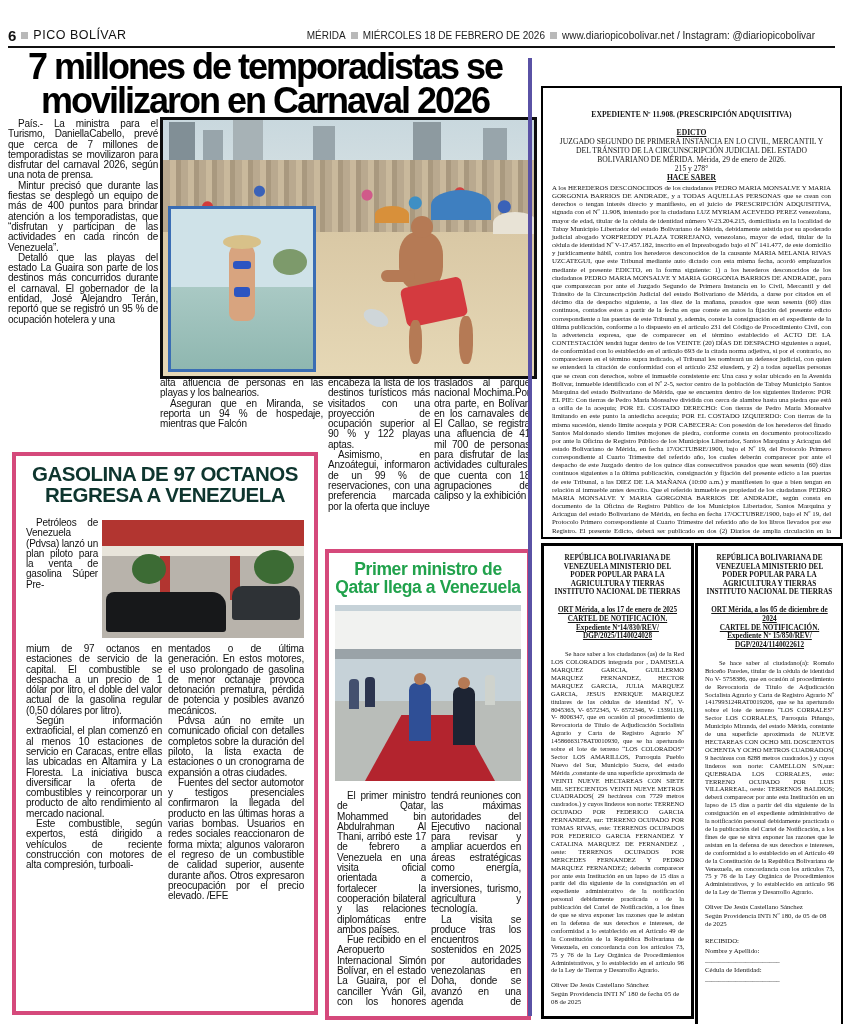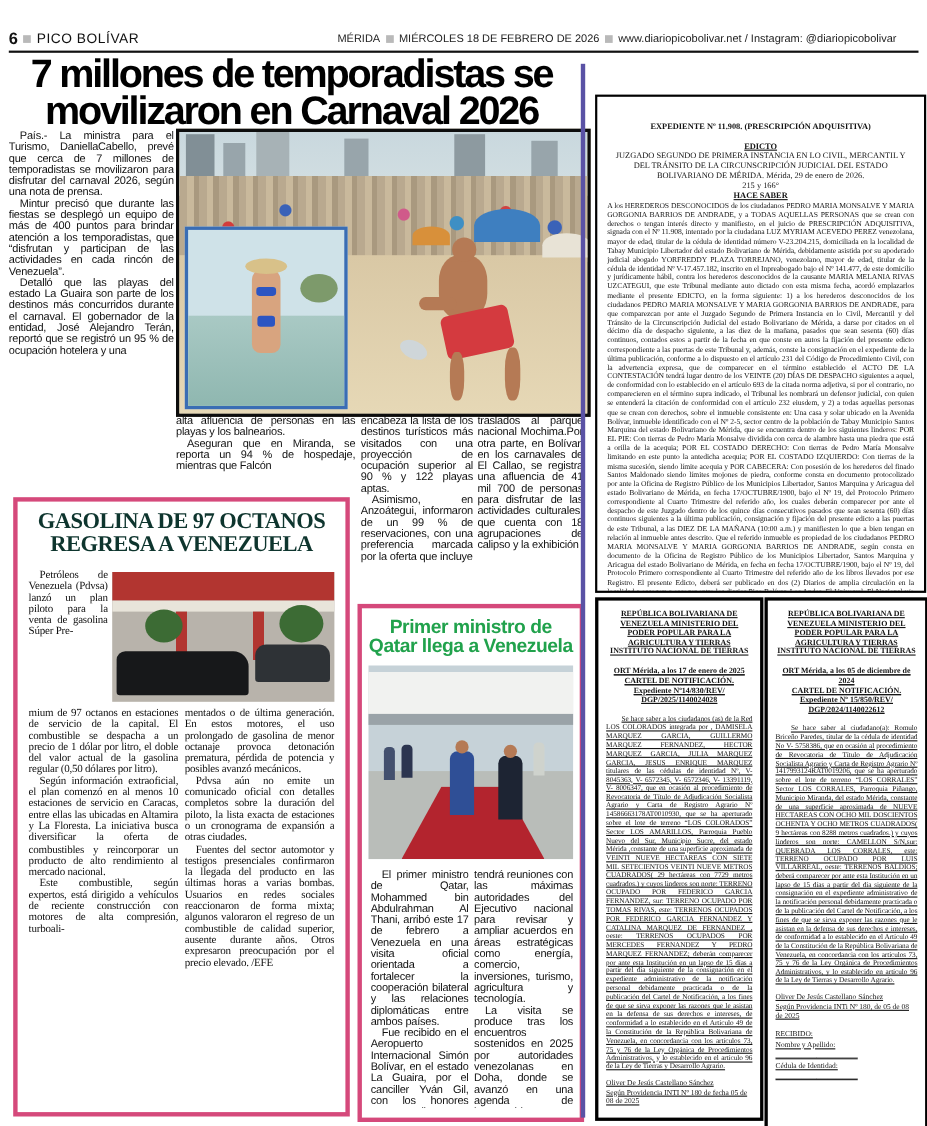--- a/index.html
+++ b/index.html
@@ -52,21 +52,21 @@
   .inset{position:absolute;left:5px;top:86px;width:142px;height:160px;border:3px solid #3a6db4;background:#cfe2e8;overflow:hidden;}
   .inset .sea{position:absolute;left:0;top:78px;width:100%;height:82px;background:linear-gradient(#a9c9c4,#8fb7b0);}
   .inset .woman{position:absolute;left:58px;top:34px;width:26px;height:78px;background:#d8a47f;border-radius:12px 12px 8px 8px;}
   .inset .hat{position:absolute;left:52px;top:26px;width:38px;height:14px;background:#d8c189;border-radius:50%;}
   .inset .bikini{position:absolute;left:62px;top:52px;width:18px;height:8px;background:#2c55c2;border-radius:3px;}
   .inset .bikini2{position:absolute;left:63px;top:78px;width:16px;height:10px;background:#2c55c2;border-radius:3px;}
   .inset .bush{position:absolute;right:6px;top:40px;width:34px;height:26px;background:#7d9a6b;border-radius:50%;}
 
   
   .pinkbox{border:4px solid #d5497b;background:#fff;}
-  .gasbox{left:12px;top:452px;width:298px;height:555px;font-family:Liberation Serif, serif;}
+  .gasbox{left:12px;top:452px;width:298px;height:555px;}
   .gas-head{margin:8px 6px 4px;text-align:center;font-weight:800;font-size:20.5px;line-height:1.02;
             letter-spacing:-.5px;color:#0e352e;}
   .gas-intro{position:absolute;left:10px;top:62px;width:72px;}
   .gasphoto{position:absolute;left:86px;top:64px;width:202px;height:118px;background:#b8b3ab;overflow:hidden;}
   .gas-canopy{position:absolute;left:0;top:0;width:100%;height:26px;background:#b23530;}
   .gas-band{position:absolute;left:0;top:26px;width:100%;height:10px;background:#e8e4da;}
   .gas-pillar{position:absolute;top:36px;width:10px;height:44px;background:#b23530;}
   .gas-palm{position:absolute;border-radius:50%;background:#3c6b34;}
   .gas-car{position:absolute;background:#17181a;border-radius:8px 14px 3px 3px;}
   .gas-car2{position:absolute;background:#2e3236;border-radius:10px 10px 3px 3px;}
@@ -92,21 +92,21 @@
   .divider{left:528px;top:58px;width:4px;height:958px;background:#5a52a5;}
 
   
   .legal{font-family:"Liberation Serif","DejaVu Serif",serif;color:#141414;}
   .edicto{left:541px;top:86px;width:297px;height:449px;border:2px solid #000;padding:0;overflow:hidden;}
   .edicto-inner{padding:22px 9px;}
   .lg-c{text-align:center;font-size:7.6px;line-height:9px;font-weight:bold;}
   .lg-u{text-decoration:underline;}
   .lg-body{font-size:6.9px;line-height:8.15px;text-align:justify;letter-spacing:-.05px;margin-top:2px;}
 
-  .cartel{border:3px solid #000;overflow:hidden;text-decoration:underline;}
+  .cartel{border:3px solid #000;overflow:hidden;}
   .cartel-l{left:541px;top:543px;width:147px;height:470px;}
   .cartel-r{left:695px;top:543px;width:143px;height:480px;}
   .cartel .inner{padding:8px 7px;}
   .ct-head{text-align:center;font-weight:bold;font-size:7.2px;line-height:8.6px;}
   .ct-sub{text-align:center;font-weight:bold;font-size:7.2px;line-height:8.8px;text-decoration:underline;margin-top:9px;}
   .ct-body{font-size:6.6px;line-height:7.9px;text-align:justify;margin-top:9px;text-indent:14px;letter-spacing:-.05px;}
   .ct-sign{font-size:6.8px;line-height:8.4px;margin-top:7px;}
   .ct-recv{font-size:6.8px;line-height:9.5px;margin-top:8px;}
 </style>
 </head>
@@ -231,21 +231,21 @@
     </div>
   </div>
 
   <div class="abs divider"></div>
 
   <div class="abs edicto legal">
     <div class="edicto-inner">
       <div class="lg-c">EXPEDIENTE Nº 11.908. (PRESCRIPCIÓN ADQUISITIVA)</div>
       <div class="lg-c lg-u" style="margin-top:9px;">EDICTO</div>
       <div class="lg-c" style="font-weight:normal;">JUZGADO SEGUNDO DE PRIMERA INSTANCIA EN LO CIVIL, MERCANTIL Y DEL TRÁNSITO DE LA CIRCUNSCRIPCIÓN JUDICIAL DEL ESTADO BOLIVARIANO DE MÉRIDA. Mérida, 29 de enero de 2026.</div>
-      <div class="lg-c" style="font-weight:normal;">215 y 166°</div>
+      <div class="lg-c" style="font-weight:normal;">215 y 278°</div>
       <div class="lg-c lg-u">HACE SABER</div>
       <div class="lg-body">A los HEREDEROS DESCONOCIDOS de los ciudadanos PEDRO MARIA MONSALVE Y MARIA GORGONIA BARRIOS DE ANDRADE, y a TODAS AQUELLAS PERSONAS que se crean con derechos o tengan interés directo y manifiesto, en el juicio de PRESCRIPCIÓN ADQUISITIVA, signada con el Nº 11.908, intentado por la ciudadana LUZ MYRIAM ACEVEDO PEREZ venezolana, mayor de edad, titular de la cédula de identidad número V-23.204.215, domiciliada en la localidad de Tabay Municipio Libertador del estado Bolivariano de Mérida, debidamente asistida por su apoderado judicial abogado YORFREDDY PLAZA TORREJANO, venezolano, mayor de edad, titular de la cédula de identidad Nº V-17.457.182, inscrito en el Inpreabogado bajo el Nº 141.477, de este domicilio y jurídicamente hábil, contra los herederos desconocidos de la causante MARIA MELANIA RIVAS UZCATEGUI, que este Tribunal mediante auto dictado con esta misma fecha, acordó emplazarlos mediante el presente EDICTO, en la forma siguiente: 1) a los herederos desconocidos de los ciudadanos PEDRO MARIA MONSALVE Y MARIA GORGONIA BARRIOS DE ANDRADE, para que comparezcan por ante el Juzgado Segundo de Primera Instancia en lo Civil, Mercantil y del Tránsito de la Circunscripción Judicial del estado Bolivariano de Mérida, a darse por citados en el décimo día de despacho siguiente, a las diez de la mañana, pasados que sean sesenta (60) días continuos, contados estos a partir de la fecha en que conste en autos la fijación del presente edicto correspondiente a las puertas de este Tribunal y, además, conste la consignación en el expediente de la última publicación, conforme a lo dispuesto en el artículo 231 del Código de Procedimiento Civil, con la advertencia expresa, que de comparecer en el término establecido el ACTO DE LA CONTESTACIÓN tendrá lugar dentro de los VEINTE (20) DÍAS DE DESPACHO siguientes a aquel, de conformidad con lo establecido en el artículo 693 de la citada norma adjetiva, si por el contrario, no comparecieren en el término supra indicado, el Tribunal les nombrará un defensor judicial, con quien se entenderá la citación de conformidad con el artículo 232 eiusdem, y 2) a todas aquellas personas que se crean con derechos, sobre el inmueble consistente en: Una casa y solar ubicado en la Avenida Bolívar, inmueble identificado con el Nº 2-5, sector centro de la población de Tabay Municipio Santos Marquina del estado Bolivariano de Mérida, que se encuentra dentro de los siguientes linderos: POR EL PIE: Con tierras de Pedro María Monsalve dividida con cerca de alambre hasta una piedra que está a orilla de la acequia; POR EL COSTADO DERECHO: Con tierras de Pedro María Monsalve limitando en este punto la antedicha acequia; POR EL COSTADO IZQUIERDO: Con tierras de la misma sucesión, siendo límite acequia y POR CABECERA: Con posesión de los herederos del finado Santos Maldonado siendo límites mojones de piedra, conforme consta en documento protocolizado por ante la Oficina de Registro Público de los Municipios Libertador, Santos Marquina y Aricagua del estado Bolivariano de Mérida, en fecha 17/OCTUBRE/1900, bajo el Nº 19, del Protocolo Primero correspondiente al Cuarto Trimestre del referido año, los cuales deberán comparecer por ante el despacho de este Juzgado dentro de los quince días consecutivos pasados que sean sesenta (60) días continuos siguientes a la última publicación, consignación y fijación del presente edicto a las puertas de este Tribunal, a las DIEZ DE LA MAÑANA (10:00 a.m.) y manifiesten lo que a bien tengan en relación al inmueble antes descrito. Que el referido inmueble es propiedad de los ciudadanos PEDRO MARIA MONSALVE Y MARIA GORGONIA BARRIOS DE ANDRADE, según consta en documento de la Oficina de Registro Público de los Municipios Libertador, Santos Marquina y Aricagua del estado Bolivariano de Mérida, en fecha en fecha 17/OCTUBRE/1900, bajo el Nº 19, del Protocolo Primero correspondiente al Cuarto Trimestre del referido año de los libros llevados por ese Registro. El presente Edicto, deberá ser publicado en dos (2) Diarios de amplia circulación en la localidad a escoger: a escoger entre los diarios Pico Bolívar, Los Andes, El Universal, El Nacional y/o Última Noticias de esta ciudad de Mérida, durante sesenta (60) días, dos veces por semana, con letras cuyas dimensiones permitan su fácil lectura y otro será fijado por el Alguacil de este Tribunal en la cartelera de este Juzgado, de lo cual se dejará constancia expresa en autos, de conformidad con el Artículo 231 en concordancia con el artículo 692 del Código de Procedimiento Civil.</div>
 
     </div>
   </div>
 
   <div class="abs cartel cartel-l legal">
     <div class="inner">
       <div class="ct-head">REPÚBLICA BOLIVARIANA DE VENEZUELA MINISTERIO DEL PODER POPULAR PARA LA AGRICULTURA Y TIERRAS INSTITUTO NACIONAL DE TIERRAS</div>
       <div class="ct-sub">ORT Mérida, a los 17 de enero de 2025</div>

